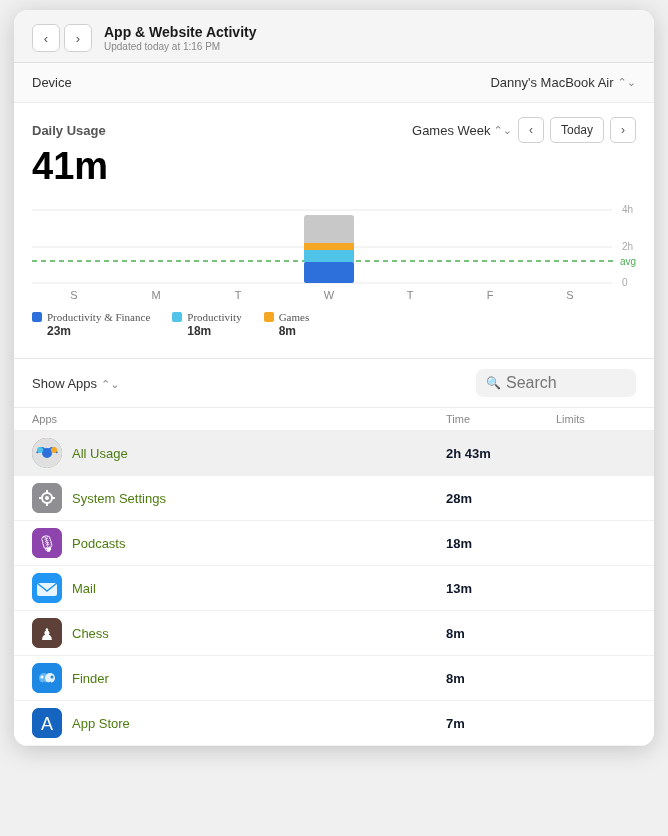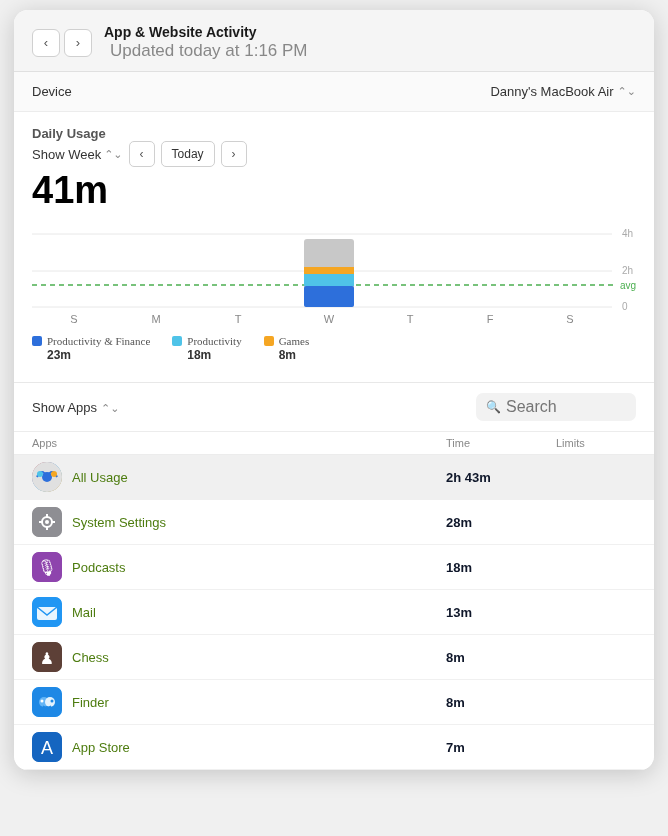--- a/index.html
+++ b/index.html
@@ -46,24 +46,23 @@
       font-size: 13px;
       color: #555;
     }
     .title-block { flex: 1; }
     .title-main {
       font-size: 14px;
       font-weight: 600;
       color: #1a1a1a;
     }
     .title-sub {
-      font-size: 17px;
+      font-size: 10px;
       color: #888;
       margin-top: 1px;
-      margin-left: 6px;
     }
     
     .device-row {
       display: flex;
       align-items: center;
       justify-content: space-between;
       padding: 12px 18px;
       background: #fafafa;
       border-bottom: 1px solid #ececec;
     }
@@ -85,24 +84,23 @@
       font-size: 11px;
       color: #888;
     }
     
     .usage-section {
       padding: 14px 18px 10px 18px;
       background: #fff;
     }
     .usage-header {
       display: flex;
-      align-items: flex-start;
+      align-items: center;
       justify-content: space-between;
       margin-bottom: 4px;
-      flex-direction: column;
     }
     .usage-title {
       font-size: 13px;
       font-weight: 600;
       color: #555;
     }
     .period-controls {
       display: flex;
       align-items: center;
       gap: 6px;
@@ -317,21 +315,21 @@
       <span>Danny's MacBook Air</span>
       <span class="chevron-updown">⌃⌄</span>
     </div>
   </div>
 
   <div class="usage-section">
     <div class="usage-header">
       <span class="usage-title">Daily Usage</span>
       <div class="period-controls">
         <div class="period-selector">
-          <span>Show Week</span>
+          <span>Games Week</span>
           <span class="chevron-updown">⌃⌄</span>
         </div>
         <button class="period-nav">‹</button>
         <div class="period-today">Today</div>
         <button class="period-nav">›</button>
       </div>
     </div>
     <div class="usage-amount">41m</div>
 
     <div class="chart-container">

